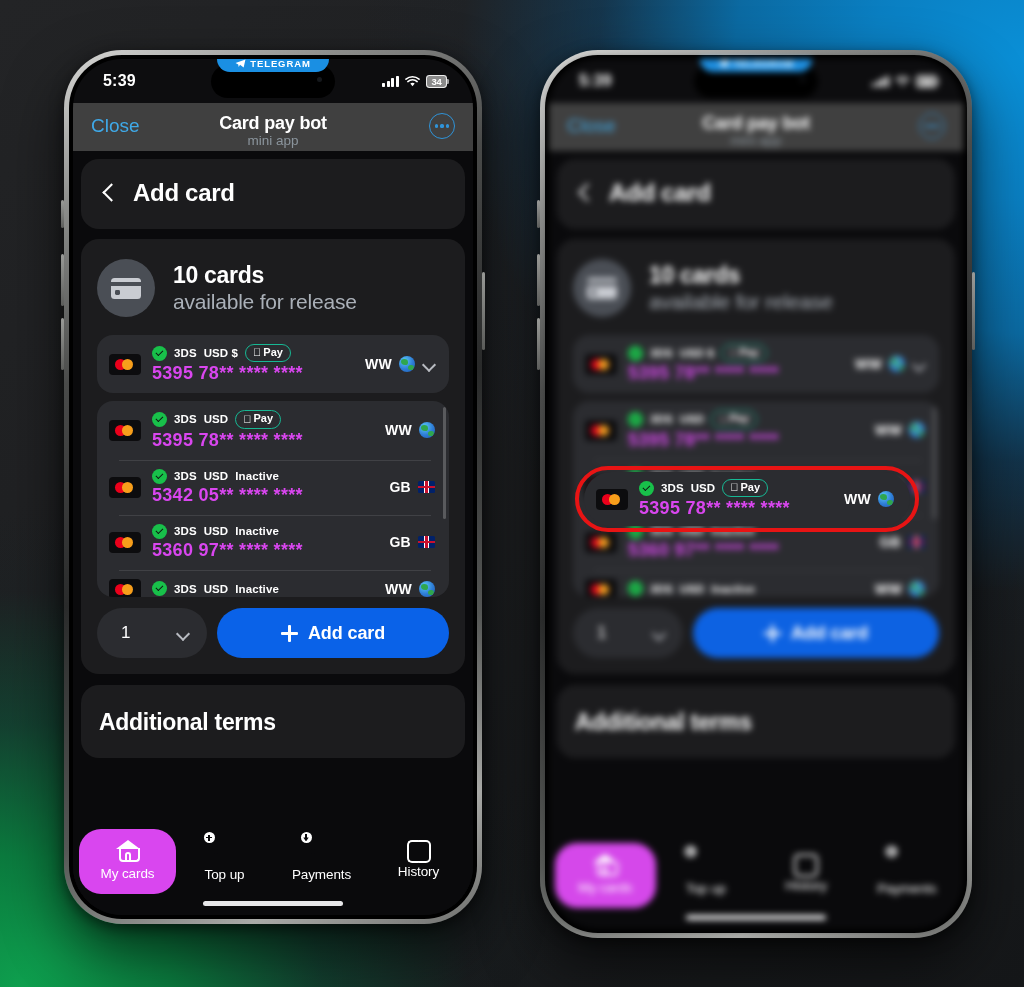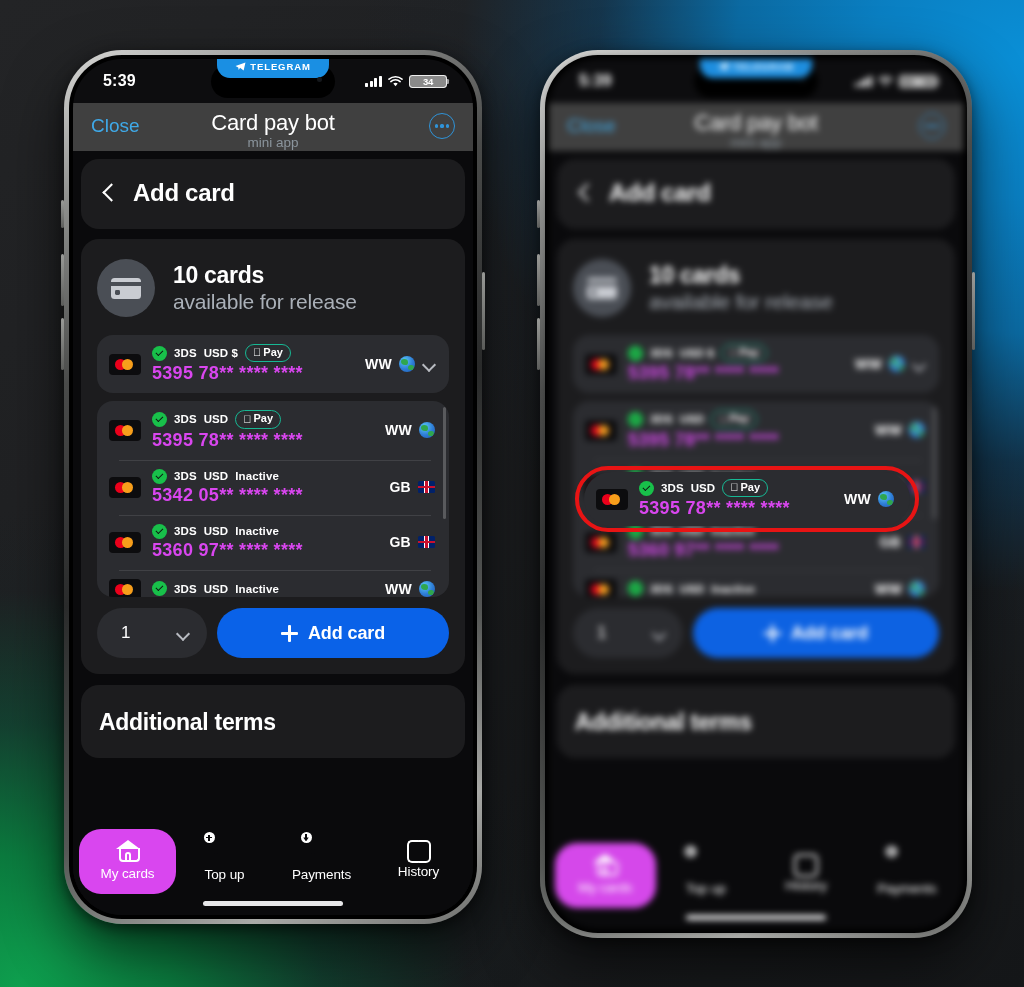--- a/index.html
+++ b/index.html
@@ -57,52 +57,52 @@
   }
   .sb-time { font-size:16px; font-weight:700; letter-spacing:0.2px; }
   .sb-right { display:flex; align-items:center; gap:6px; }
   .bars { display:flex; align-items:flex-end; gap:1.6px; height:11px; }
   .bars i { display:block; width:3px; background:#fff; border-radius:0.8px; }
   .bars i:nth-child(1){height:4px;} .bars i:nth-child(2){height:6px;}
   .bars i:nth-child(3){height:8.5px;} .bars i:nth-child(4){height:11px;}
   .wifi { width:15px; height:11px; position:relative; }
   .battery {
     border:1.5px solid rgba(255,255,255,0.85); border-radius:3.4px;
-    width:38px; height:13px; display:flex; align-items:flex-end;
+    width:21px; height:13px; display:flex; align-items:flex-end;
     justify-content:center; position:relative; background:#8a8a8a;
   }
   .battery:after { content:""; position:absolute; right:-3.4px; top:3.6px;
     width:2px; height:5px; background:rgba(255,255,255,0.6); border-radius:0 1.2px 1.2px 0; }
   .batt-txt { font-size:9.5px; font-weight:700; color:#fff; letter-spacing:-0.2px; }
 
   
   .notch {
     position:absolute; top:6px; left:50%; transform:translateX(-50%);
     width:124px; height:33px; background:#000; border-radius:20px; z-index:4;
   }
   .tg-pill {
     position:absolute; top:-4px; left:50%; transform:translateX(-50%);
-    width:112px; height:23px; background:#1a8fe3; border-radius:0 0 13px 13px;
+    width:112px; height:17px; background:#1a8fe3; border-radius:0 0 13px 13px;
     display:flex; align-items:center; justify-content:center; gap:4px;
     z-index:6; overflow:hidden;
   }
   .tg-pill .tgtxt { color:#fff; font-size:9.5px; font-weight:700; letter-spacing:0.9px; }
   .tg-plane { width:11px; height:9px; }
   .notch-dot { position:absolute; top:18px; left:calc(50% + 44px); width:5px; height:5px;
     border-radius:50%; background:#15181c; z-index:7; }
 
   
   .tg-header {
     background:#404040; padding:10px 18px 12px;
     display:flex; align-items:center; justify-content:space-between;
     position:relative;
   }
   .tg-close { color:#3fa9e8; font-size:19px; font-weight:400; }
   .tg-title-wrap { text-align:center; position:absolute; left:0; right:0; pointer-events:none; }
-  .tg-title { color:#fff; font-size:22px; font-weight:400; letter-spacing:-0.2px;margin-top:8px; }
+  .tg-title { color:#fff; font-size:18px; font-weight:700; letter-spacing:-0.2px;margin-top:8px; }
   .tg-sub { color:#8b959d; font-size:13.5px; margin-top:-1px; }
   .tg-menu {
     width:26px; height:26px; border-radius:50%;
     border:1.6px solid #2f93d8; display:flex; align-items:center;
     justify-content:center; gap:2.4px; z-index:2;
   }
   .tg-menu span { width:3.1px; height:3.1px; border-radius:50%; background:#2f93d8; }
 
   
   .app-body { background:#0a0a0c; padding:8px 8px 0; height:calc(100% - 44px - 58px); position:relative; }

